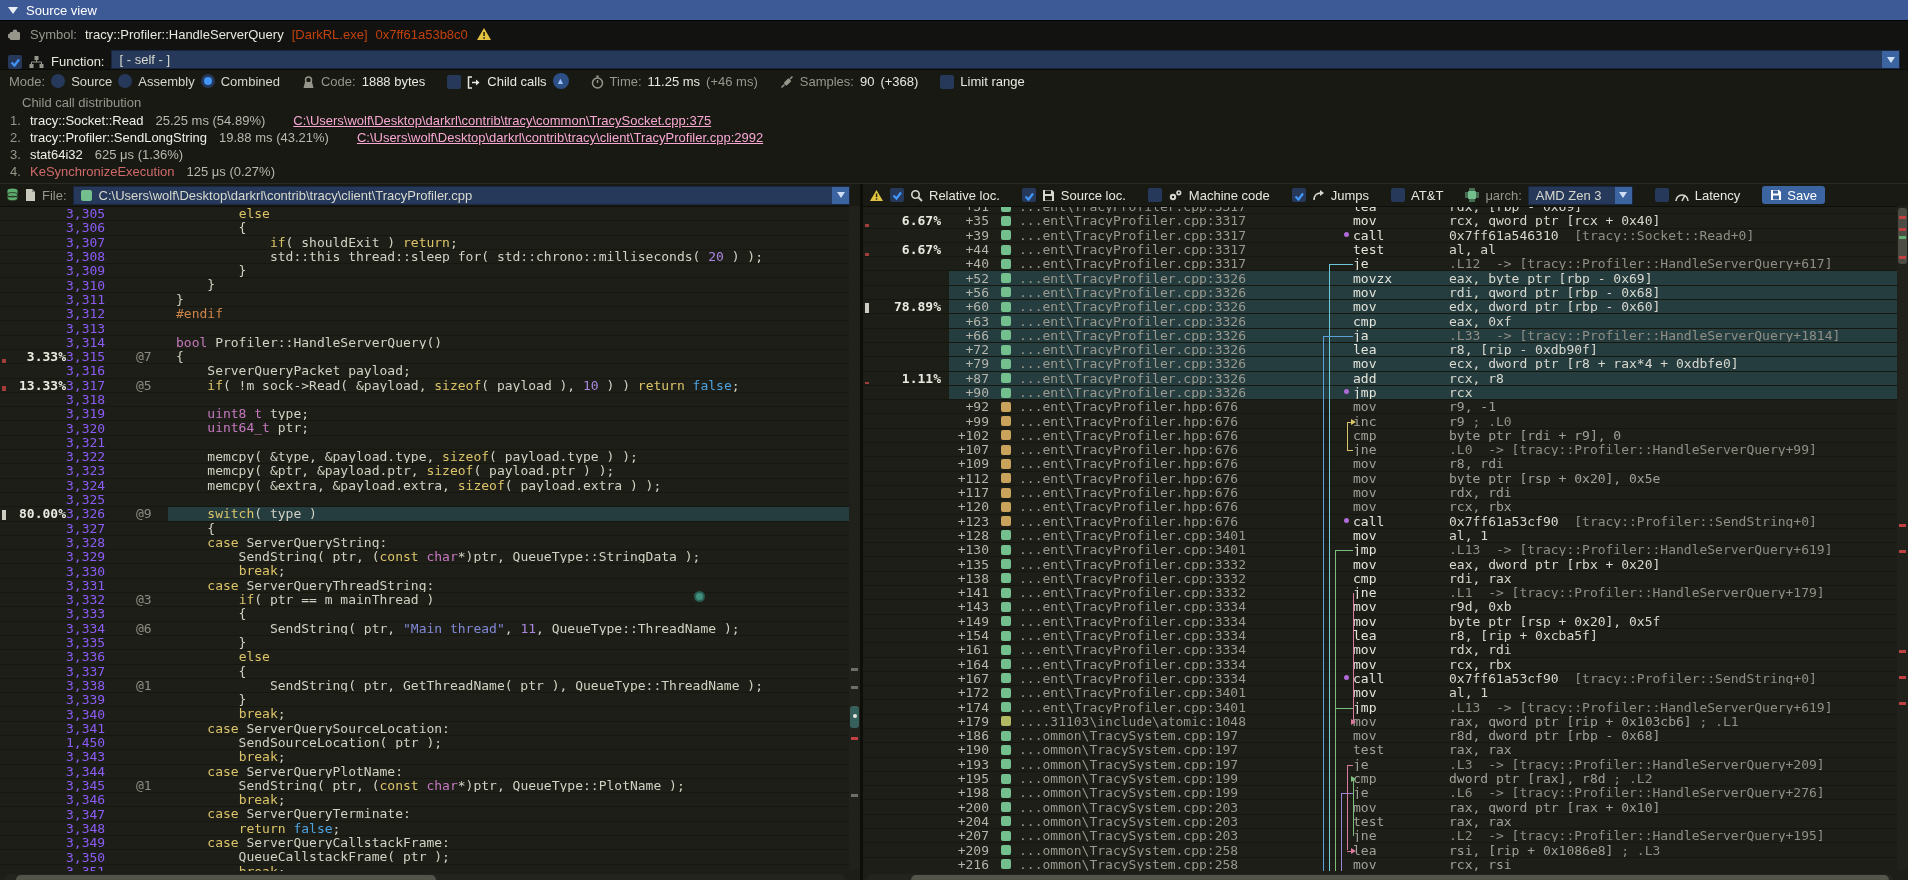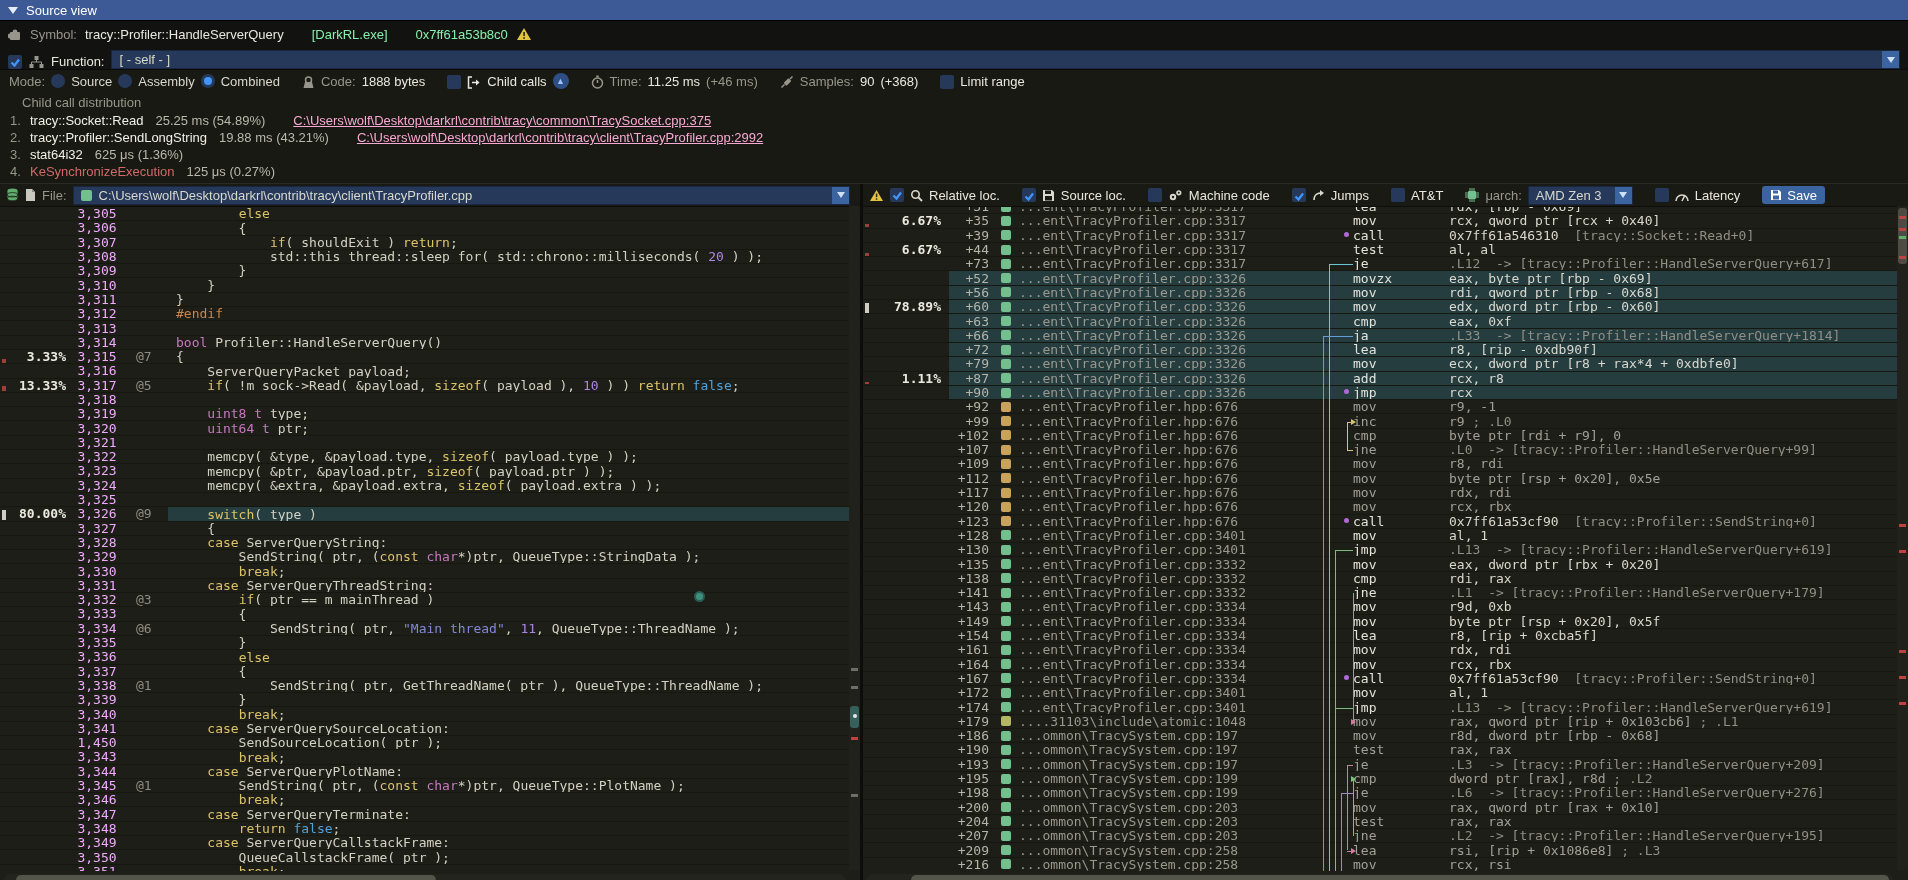--- a/index.html
+++ b/index.html
@@ -6,21 +6,21 @@
   .app{position:relative;width:1908px;height:880px;overflow:hidden;background:#17180f;
        font-family:"Liberation Sans",sans-serif;font-size:13px;color:#d8d8ce;}
   
   .titlebar{height:20px;background:#3d5a96;display:flex;align-items:center;gap:8px;padding:0 8px;color:#fff;}
   .tri{width:0;height:0;border-left:5px solid transparent;border-right:5px solid transparent;border-top:7px solid #e8edf5;}
   .symbolbar{height:26px;background:#121210;display:flex;align-items:center;gap:8px;padding:0 8px;border-top:1px solid #000;}
   .funcbar{height:22px;background:#121210;display:flex;align-items:flex-end;gap:7px;padding:0 8px;}
   .modebar{height:22px;background:#181912;display:flex;align-items:center;gap:6px;padding:0 9px;border-top:1px solid #0a0a08;}
   .lbl{color:#96968c;}
   .val{color:#e8e8e0;}
-  .dim2{color:#86efac;margin-left:20px;}
+  .dim2{color:#c2410c;}
   .combo{background:#26395a;height:17px;display:flex;align-items:center;padding-left:7px;position:relative;border:1px solid #182640;}
   .combo .arrowbox{position:absolute;right:0;top:0;bottom:0;width:17px;background:#3c64a0;display:flex;align-items:center;justify-content:center;}
   .combo .arrowbox i{width:0;height:0;border-left:4px solid transparent;border-right:4px solid transparent;border-top:6px solid #cfe0f5;}
   .checkbox{width:14px;height:14px;border-radius:2px;background:#26395a;display:inline-flex;align-items:center;justify-content:center;flex:0 0 auto;}
   .checkbox svg{visibility:hidden;}
   .checkbox.on svg{visibility:visible;}
   .radio{width:14px;height:14px;border-radius:50%;background:#26395a;display:inline-flex;align-items:center;justify-content:center;}
   .radio i{width:8px;height:8px;border-radius:50%;background:transparent;}
   .radio.sel i{background:#4296fa;}
   .group{display:flex;align-items:center;gap:6px;}
@@ -46,23 +46,23 @@
   
   .src-scroll{height:664px;overflow:hidden;position:relative;}
   .crow{height:14.3px;box-sizing:border-box;border-bottom:1px solid #16170f;display:flex;align-items:center;
         font-family:"DejaVu Sans Mono",monospace;font-size:13px;line-height:13px;white-space:pre;overflow:hidden;}
   .pbar{width:8px;display:flex;align-items:flex-end;height:12px;}
   .pbar i{display:block;width:4px;margin-left:2px;}
   .bar-red{background:#a13e38;}
   .bar-lite{background:#cdcdc4;}
   .spct{width:58px;text-align:right;font-weight:bold;color:#ececе4;color:#ececе4;color:#ececd e;}
   .spct,.apct{width:58px;text-align:right;font-weight:bold;color:#eaeae0;}
-  .snum{width:62px;text-align:center;color:#f0abfc;}
+  .snum{width:62px;text-align:left;color:#8b5cf6;}
   .sat{width:40px;padding-left:8px;color:#8c8c84;box-sizing:border-box;}
-  .scode{flex:1;padding-left:8px;height:100%;display:flex;align-items:flex-end;}
+  .scode{flex:1;padding-left:8px;height:100%;display:flex;align-items:flex-start;}
   .crow.hl .scode{background:#263d40;}
   .tk-d{color:#d2d2c4;} .tk-k{color:#dcc468;} .tk-t{color:#c678c0;} .tk-n{color:#ab86e0;}
   .tk-s{color:#8288d8;} .tk-b{color:#4da3e0;} .tk-p{color:#cc8448;}
   .tk-o{color:#d8d8ce;} .tk-g{color:#8f8f86;}
   
   .asm-scroll{height:664px;overflow:hidden;position:relative;margin-right:11px;}
   .asm-inner{margin-top:-7px;position:relative;}
   .apct{width:70px;}
   .aoff{width:48px;text-align:right;color:#b4b4aa;}
   .aicon{width:10px;height:10px;border-radius:2px;margin-left:12px;flex:0 0 auto;}
@@ -444,21 +444,21 @@
             </span>
           <span>Save</span>
         </span>
       </div>
       <div class="asm-scroll">
         <div class="asm-inner">
             <div class="crow arow"><span class="pbar"></span><span class="apct"></span><span class="aoff">+31</span><span class="aicon ic-green"></span><span class="aloc">...ent\TracyProfiler.cpp:3317</span><span class="ajz"></span><span class="amn">lea</span><span class="aops"><span class="tk-o">rdx, [rbp - 0x69]</span></span></div>
             <div class="crow arow"><span class="pbar"><i class="bar-red" style="height: 3px;"></i></span><span class="apct">6.67%</span><span class="aoff">+35</span><span class="aicon ic-green"></span><span class="aloc">...ent\TracyProfiler.cpp:3317</span><span class="ajz"></span><span class="amn">mov</span><span class="aops"><span class="tk-o">rcx, qword ptr [rcx + 0x40]</span></span></div>
             <div class="crow arow"><span class="pbar"></span><span class="apct"></span><span class="aoff">+39</span><span class="aicon ic-green"></span><span class="aloc">...ent\TracyProfiler.cpp:3317</span><span class="ajz"></span><span class="amn">call<span class="calldot"></span></span><span class="aops"><span class="tk-o">0x7ff61a546310</span><span class="tk-g">  [tracy::Socket::Read+0]</span></span></div>
             <div class="crow arow"><span class="pbar"><i class="bar-red" style="height: 3px;"></i></span><span class="apct">6.67%</span><span class="aoff">+44</span><span class="aicon ic-green"></span><span class="aloc">...ent\TracyProfiler.cpp:3317</span><span class="ajz"></span><span class="amn">test</span><span class="aops"><span class="tk-o">al, al</span></span></div>
-            <div class="crow arow"><span class="pbar"></span><span class="apct"></span><span class="aoff">+73</span><span class="aicon ic-green"></span><span class="aloc">...ent\TracyProfiler.cpp:3317</span><span class="ajz"></span><span class="amn">je</span><span class="aops"><span class="tk-g">.L12  -&gt; [tracy::Profiler::HandleServerQuery+617]</span></span></div>
+            <div class="crow arow"><span class="pbar"></span><span class="apct"></span><span class="aoff">+40</span><span class="aicon ic-green"></span><span class="aloc">...ent\TracyProfiler.cpp:3317</span><span class="ajz"></span><span class="amn">je</span><span class="aops"><span class="tk-g">.L12  -&gt; [tracy::Profiler::HandleServerQuery+617]</span></span></div>
             <div class="crow arow hl"><span class="pbar"></span><span class="apct"></span><span class="aoff">+52</span><span class="aicon ic-green"></span><span class="aloc">...ent\TracyProfiler.cpp:3326</span><span class="ajz"></span><span class="amn">movzx</span><span class="aops"><span class="tk-o">eax, byte ptr [rbp - 0x69]</span></span></div>
             <div class="crow arow hl"><span class="pbar"></span><span class="apct"></span><span class="aoff">+56</span><span class="aicon ic-green"></span><span class="aloc">...ent\TracyProfiler.cpp:3326</span><span class="ajz"></span><span class="amn">mov</span><span class="aops"><span class="tk-o">rdi, qword ptr [rbp - 0x68]</span></span></div>
             <div class="crow arow hl"><span class="pbar"><i class="bar-lite" style="height: 10px;"></i></span><span class="apct">78.89%</span><span class="aoff">+60</span><span class="aicon ic-green"></span><span class="aloc">...ent\TracyProfiler.cpp:3326</span><span class="ajz"></span><span class="amn">mov</span><span class="aops"><span class="tk-o">edx, dword ptr [rbp - 0x60]</span></span></div>
             <div class="crow arow hl"><span class="pbar"></span><span class="apct"></span><span class="aoff">+63</span><span class="aicon ic-green"></span><span class="aloc">...ent\TracyProfiler.cpp:3326</span><span class="ajz"></span><span class="amn">cmp</span><span class="aops"><span class="tk-o">eax, 0xf</span></span></div>
             <div class="crow arow hl"><span class="pbar"></span><span class="apct"></span><span class="aoff">+66</span><span class="aicon ic-green"></span><span class="aloc">...ent\TracyProfiler.cpp:3326</span><span class="ajz"></span><span class="amn">ja</span><span class="aops"><span class="tk-g">.L33  -&gt; [tracy::Profiler::HandleServerQuery+1814]</span></span></div>
             <div class="crow arow hl"><span class="pbar"></span><span class="apct"></span><span class="aoff">+72</span><span class="aicon ic-green"></span><span class="aloc">...ent\TracyProfiler.cpp:3326</span><span class="ajz"></span><span class="amn">lea</span><span class="aops"><span class="tk-o">r8, [rip - 0xdb90f]</span></span></div>
             <div class="crow arow hl"><span class="pbar"></span><span class="apct"></span><span class="aoff">+79</span><span class="aicon ic-green"></span><span class="aloc">...ent\TracyProfiler.cpp:3326</span><span class="ajz"></span><span class="amn">mov</span><span class="aops"><span class="tk-o">ecx, dword ptr [r8 + rax*4 + 0xdbfe0]</span></span></div>
             <div class="crow arow hl"><span class="pbar"><i class="bar-red" style="height: 2px;"></i></span><span class="apct">1.11%</span><span class="aoff">+87</span><span class="aicon ic-green"></span><span class="aloc">...ent\TracyProfiler.cpp:3326</span><span class="ajz"></span><span class="amn">add</span><span class="aops"><span class="tk-o">rcx, r8</span></span></div>
             <div class="crow arow hl"><span class="pbar"></span><span class="apct"></span><span class="aoff">+90</span><span class="aicon ic-green"></span><span class="aloc">...ent\TracyProfiler.cpp:3326</span><span class="ajz"></span><span class="amn">jmp<span class="calldot"></span></span><span class="aops"><span class="tk-o">rcx</span></span></div>
             <div class="crow arow dim"><span class="pbar"></span><span class="apct"></span><span class="aoff">+92</span><span class="aicon ic-tan"></span><span class="aloc">...ent\TracyProfiler.hpp:676</span><span class="ajz"></span><span class="amn">mov</span><span class="aops"><span class="tk-o">r9, -1</span></span></div>

